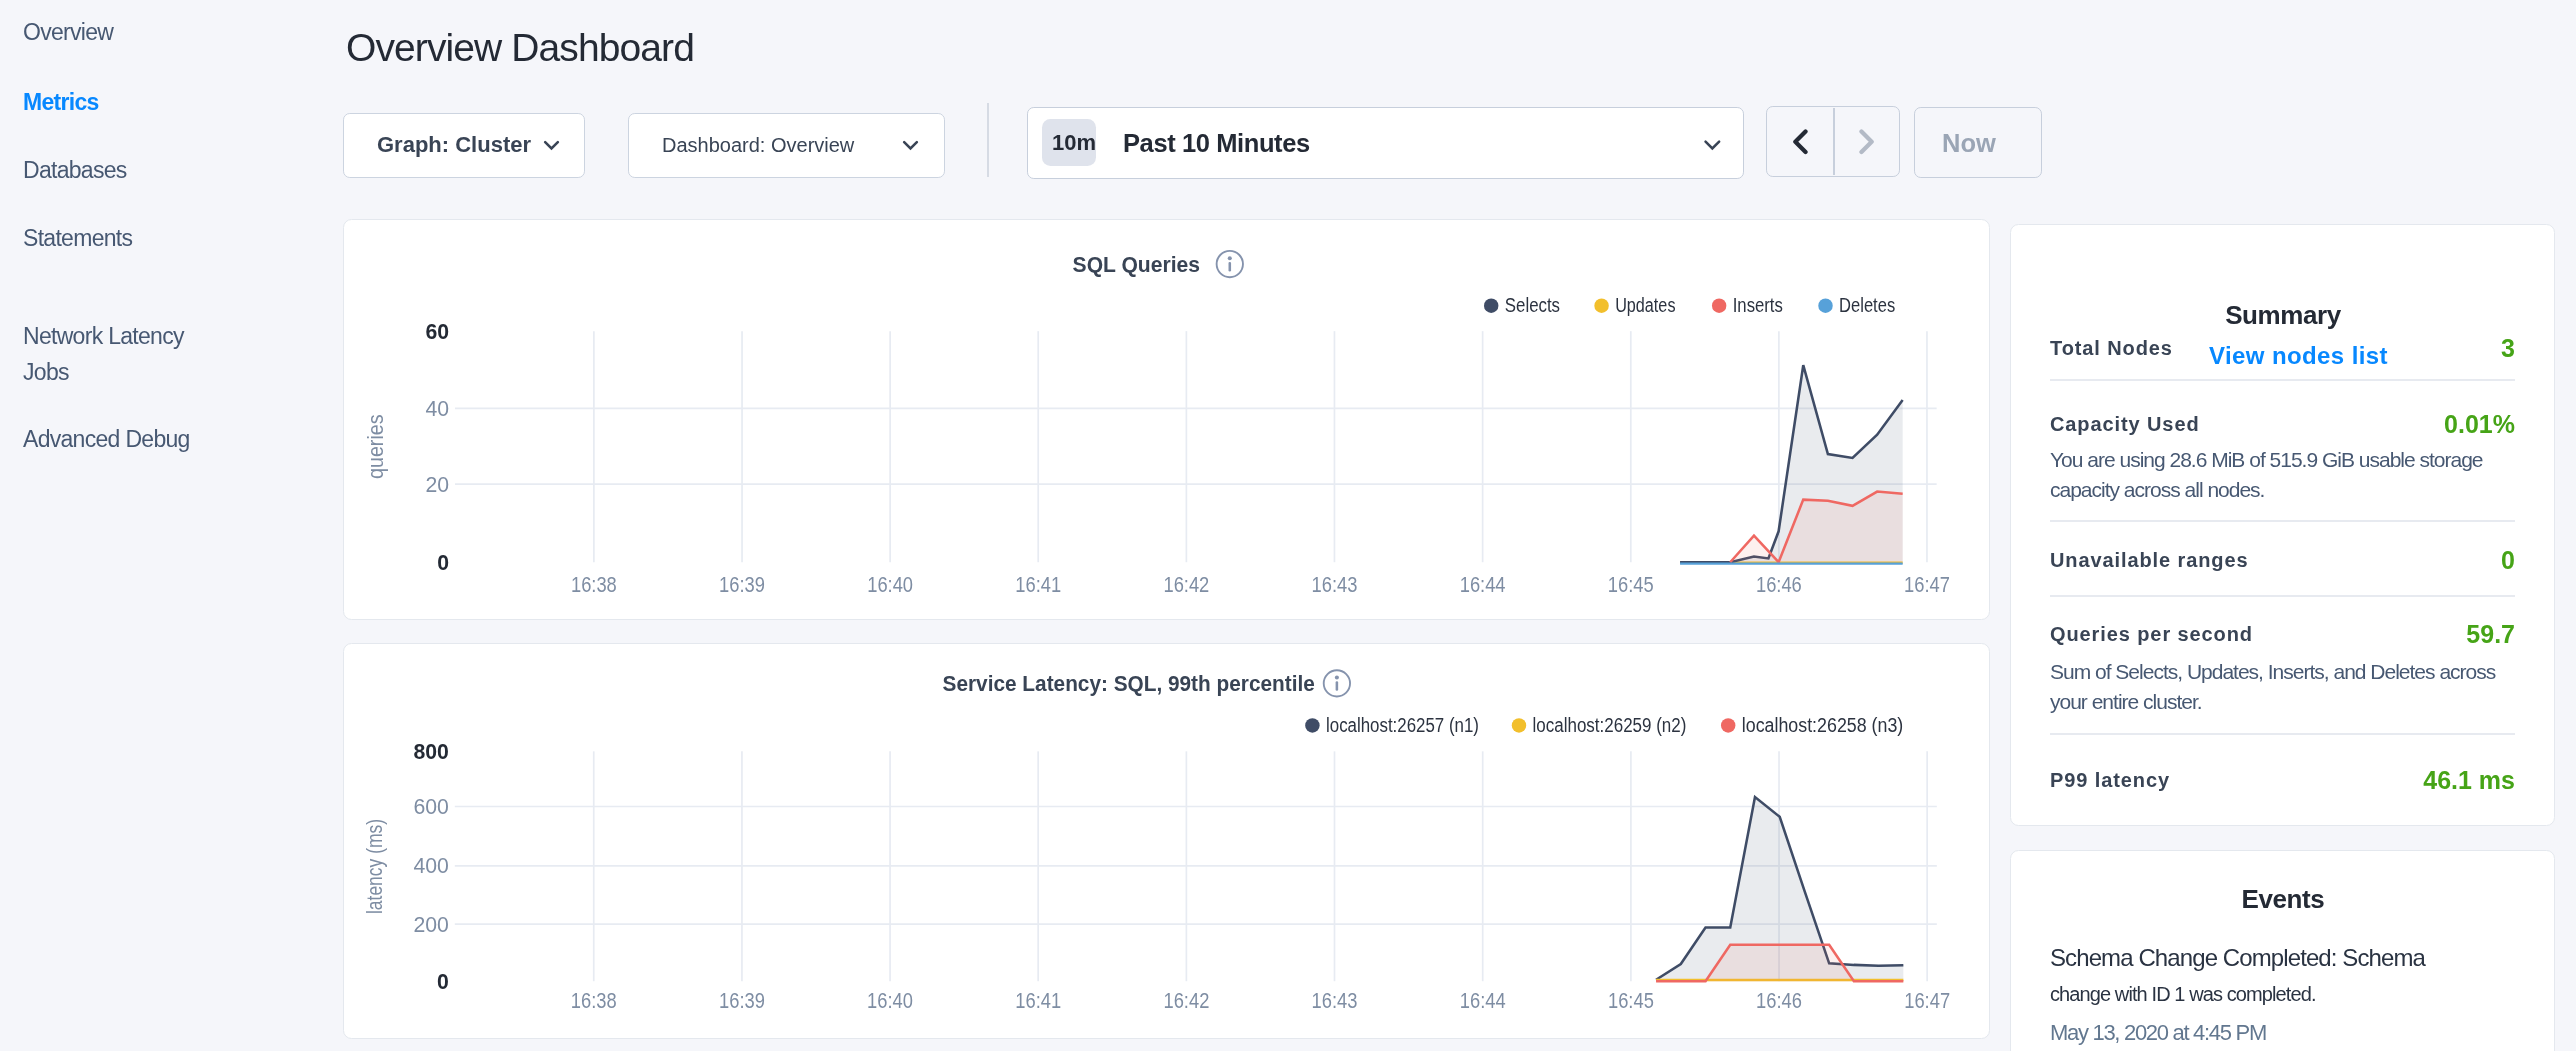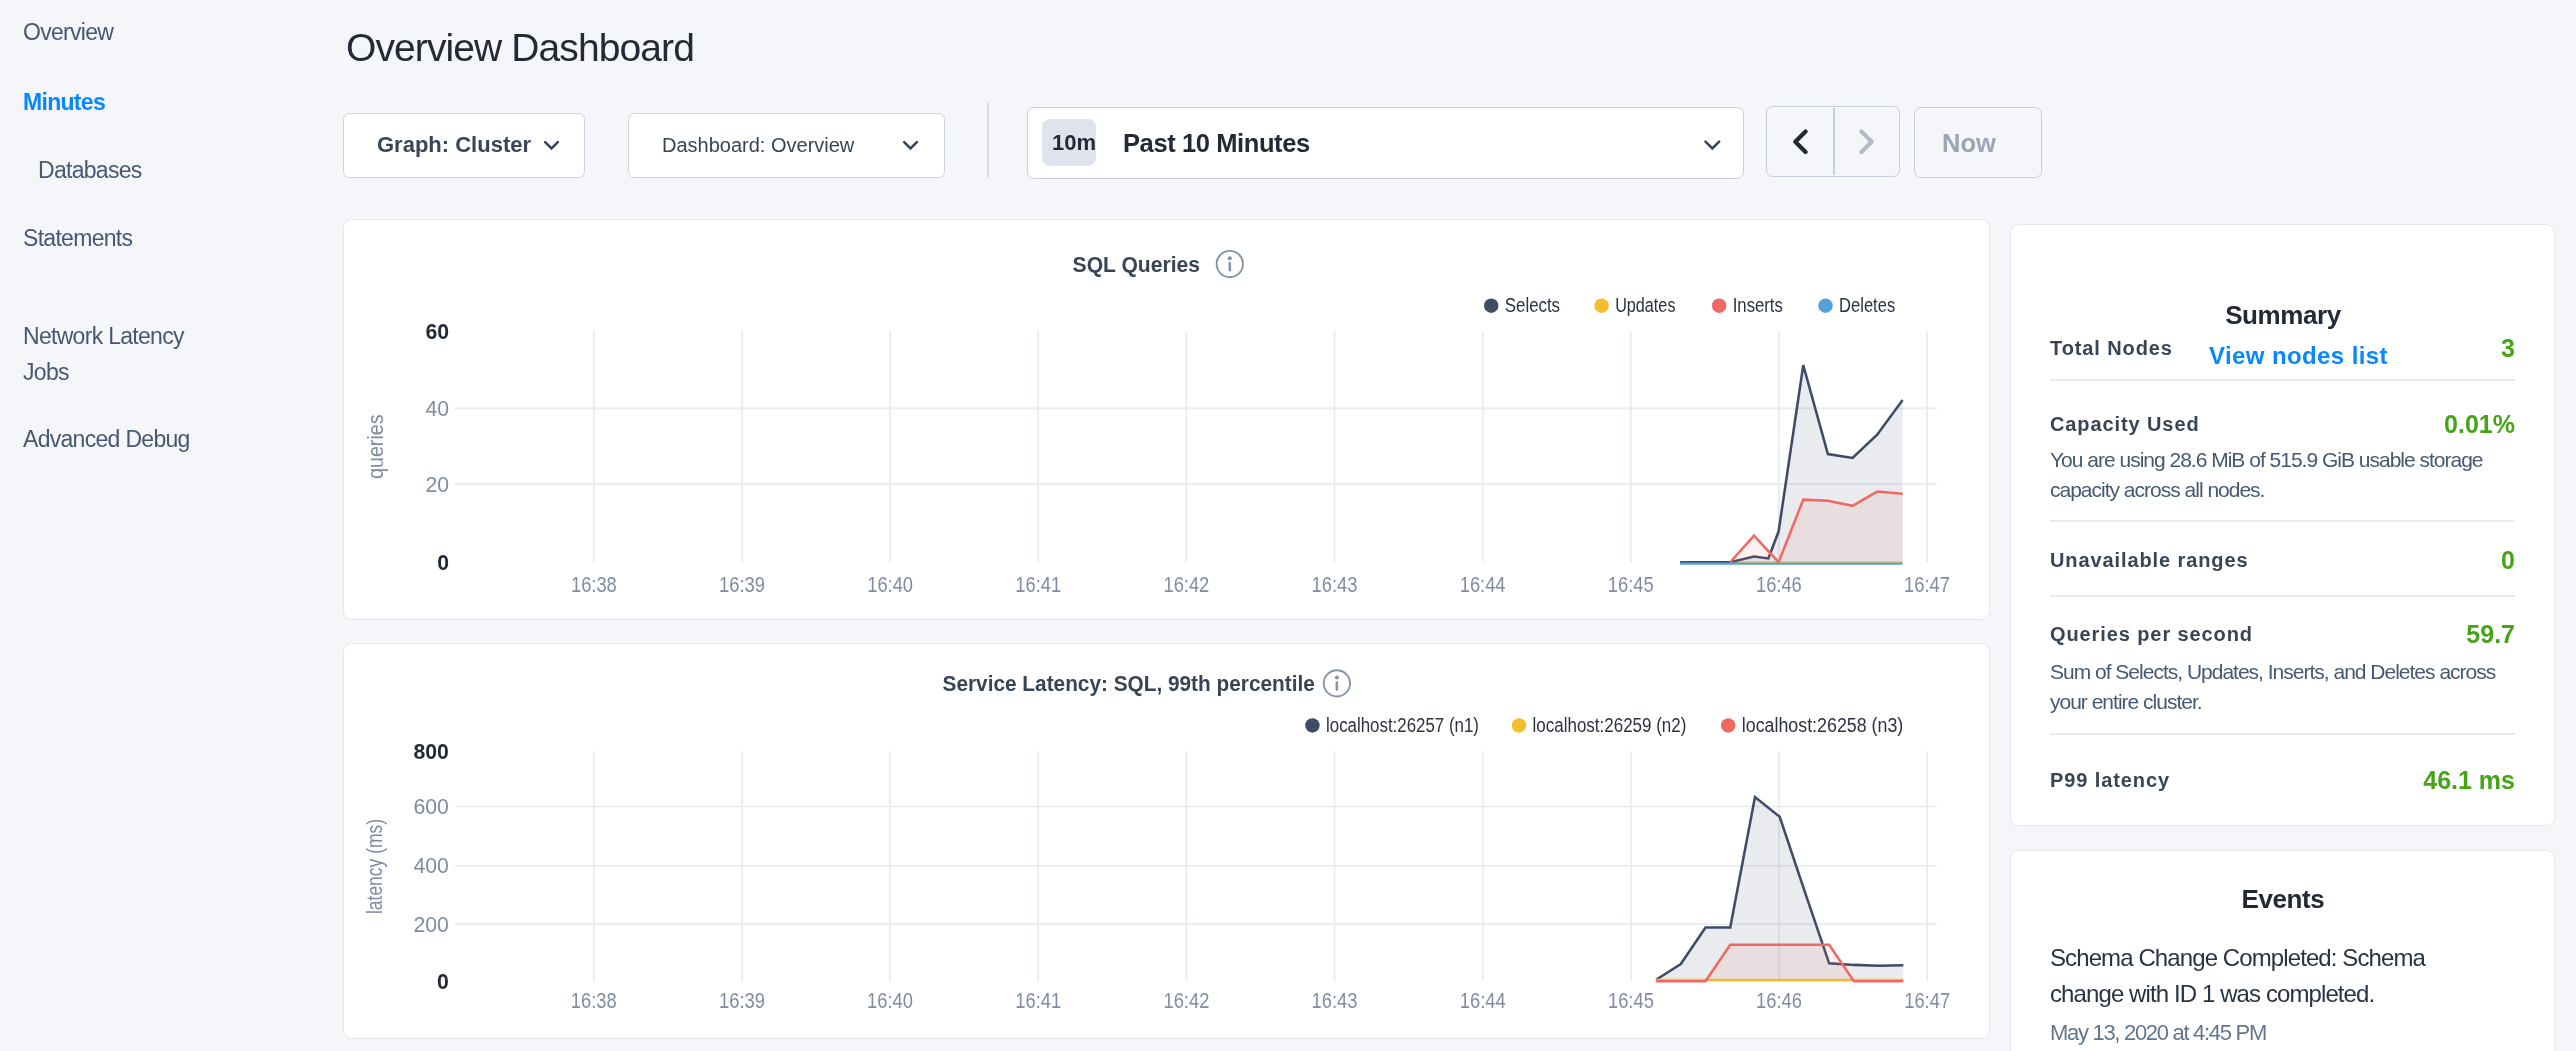--- a/index.html
+++ b/index.html
@@ -11,22 +11,22 @@
   .ddl { position:absolute; background:#fff; border:1.7px solid #ccd4e0; border-radius:6.8px; }
   .divline { position:absolute; background:#e7eaf0; height:1.7px; }
   .greenv { color:#46a417; font-weight:bold; font-size:25px; }
   .shead { color:#394455; font-weight:bold; font-size:20px; letter-spacing:0.9px; }
   .sdesc { color:#475872; font-size:21px; letter-spacing:-1px; }
 </style>
 </head>
 <body>
 
 <div class="ct nav" style="left:23px; top:32px;">Overview</div>
-<div class="ct nav" style="left:23px; top:102px; color:#0788ff; font-weight:bold;">Minutes</div>
-<div class="ct nav" style="left:38px; top:170px;">Databases</div>
+<div class="ct nav" style="left:23px; top:102px; color:#0788ff; font-weight:bold;">Metrics</div>
+<div class="ct nav" style="left:23px; top:170px;">Databases</div>
 <div class="ct nav" style="left:23px; top:238px;">Statements</div>
 <div class="ct nav" style="left:23px; top:304px;margin-top:32px;">Network Latency</div>
 <div class="ct nav" style="left:23px; top:372px;">Jobs</div>
 <div class="ct nav" style="left:23px; top:439px;">Advanced Debug</div>
 
 <div class="ct" style="left:346px; top:48px; font-size:39px; letter-spacing:-0.9px; color:#242a35;">Overview Dashboard</div>
 
 <div class="ddl" style="left:343px; top:113px; width:242px; height:65px;"></div>
 <div class="ct" style="left:377px; top:145px; font-size:22px; font-weight:bold; color:#394455;">Graph: Cluster</div>
 <svg class="abs" style="left:543px; top:140px;" width="17" height="11" viewBox="0 0 20 13">
@@ -180,15 +180,15 @@
 <div class="ct sdesc" style="left:2050px; top:672px;">Sum of Selects, Updates, Inserts, and Deletes across</div>
 <div class="ct sdesc" style="left:2050px; top:702px;">your entire cluster.</div>
 <div class="divline" style="left:2050px; top:733px; width:465px;"></div>
 
 <div class="ct shead" style="left:2050px; top:780px;">P99 latency</div>
 <div class="ct greenv" style="right:61px; top:780px;">46.1 ms</div>
 
 <div class="card" style="left:2010px; top:850px; width:545px; height:340px;"></div>
 <div class="ct" style="left:2283px; top:899px; transform:translate(-50%,-50%); font-size:26px; letter-spacing:-0.4px; font-weight:bold; color:#242a35;">Events</div>
 <div class="ct" style="left:2050px; top:958px; font-size:24px; color:#2a3342; letter-spacing:-0.9px;">Schema Change Completed: Schema</div>
-<div class="ct" style="left:2050px; top:994px; font-size:24px; color:#2a3342; letter-spacing:-0.9px;">change with ID 1 was completed.</div>
+<div class="ct" style="left:2050px; top:994px; font-size:20px; color:#2a3342; letter-spacing:-0.9px;">change with ID 1 was completed.</div>
 <div class="ct" style="left:2050px; top:1033px; font-size:22px; color:#62778f; letter-spacing:-1.3px;">May 13, 2020 at 4:45 PM</div>
 
 
 </body></html>

